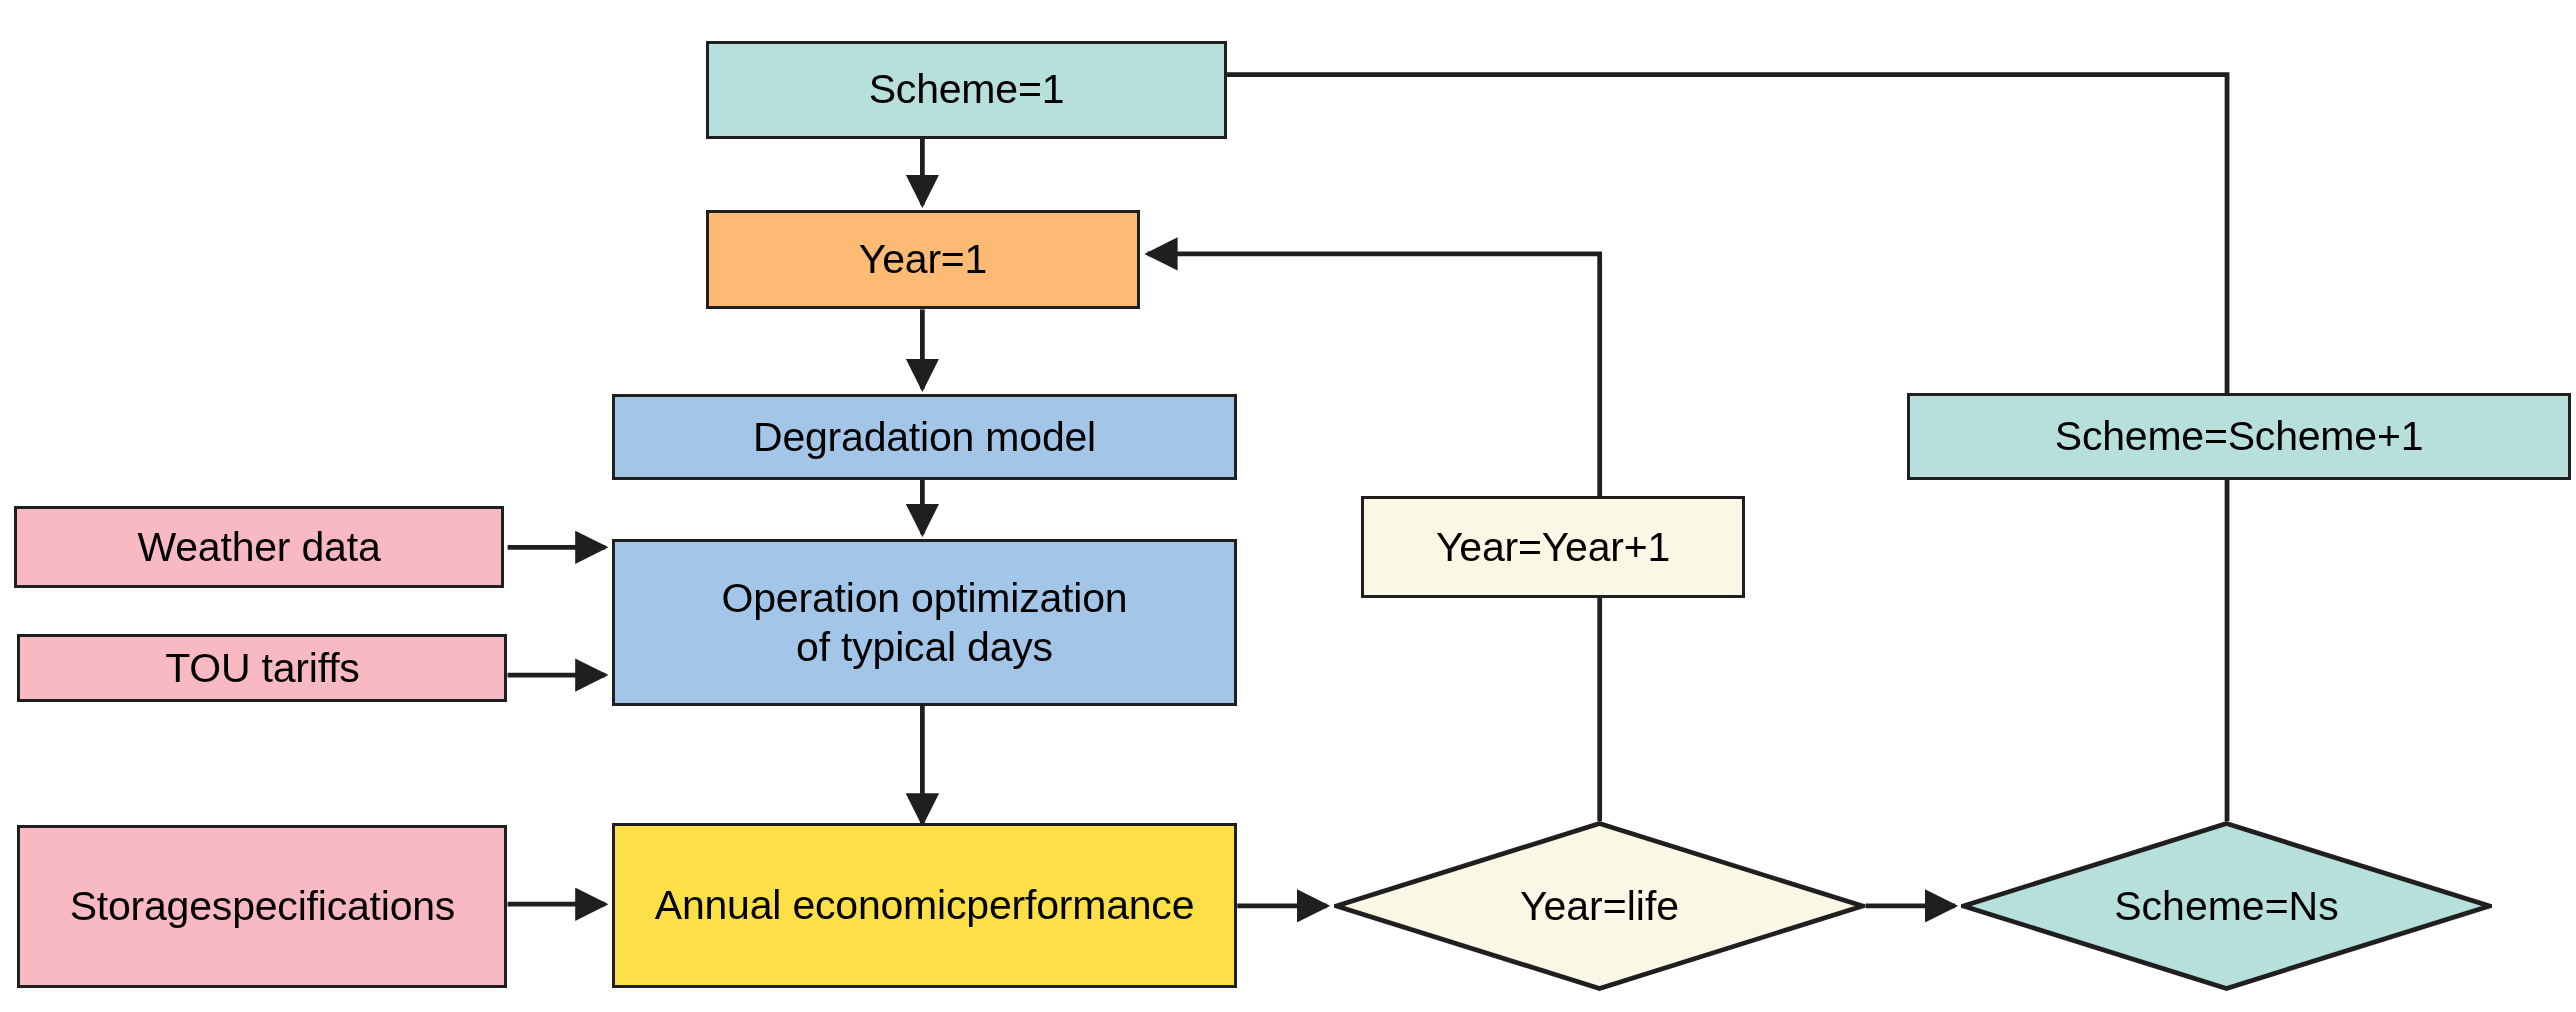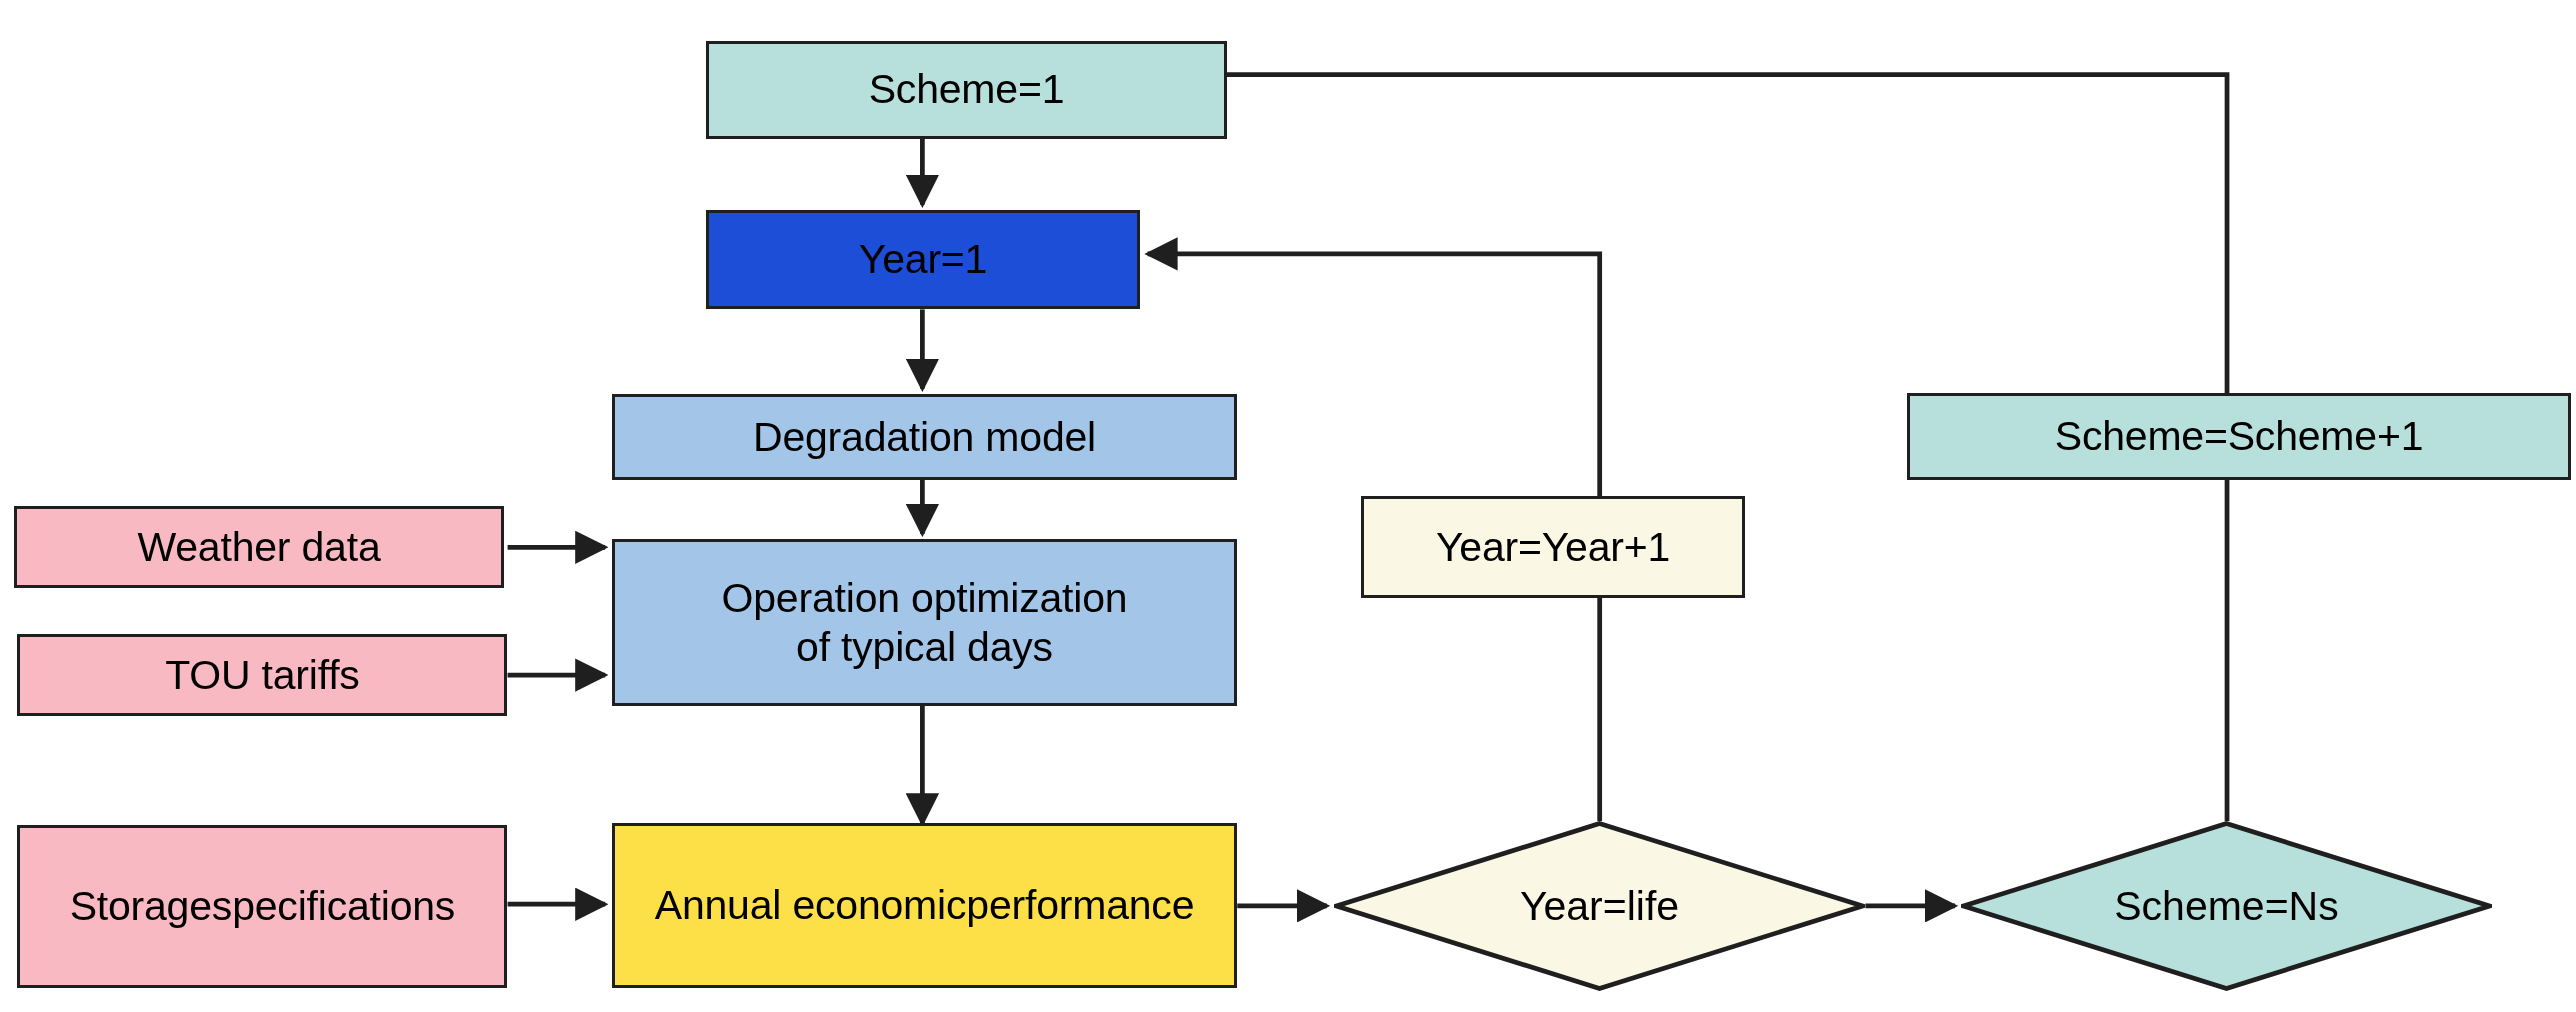--- a/index.html
+++ b/index.html
@@ -98,33 +98,33 @@
       <path d="M 2017 1035 L 2017 320 L 1447 320" marker-end="url(#arrow)"></path>
 
       <path d="M 2808 1035 L 2808 94 L 1447 94" marker-end="url(#arrow)"></path>
     </g>
   </svg>
 
   <div class="node box" style="left:706px; top:24.6px; width:521px; height:98px; background:#b7dfdb;margin-top:16px;">
     <span>Scheme=1</span>
   </div>
 
-  <div class="node box" style="left:706px; top:210px; width:434px; height:99px; background:#1d4ed8;align-items:center;">
+  <div class="node box" style="left:706px; top:210px; width:434px; height:99px; background:#fdba74;align-items:center;">
     <span>Year=1</span>
   </div>
 
   <div class="node box" style="left:612px; top:394px; width:625px; height:86px; background:#a3c6e8;">
     <span>Degradation model</span>
   </div>
 
   <div class="node box" style="left:14px; top:506px; width:490px; height:82px; background:#f9b9c2;">
     <span>Weather data</span>
   </div>
 
-  <div class="node box" style="left:17.4px; top:634px; width:490px; height:82px; background:#f9b9c2;">
+  <div class="node box" style="left:17.4px; top:634px; width:490px; height:68px; background:#f9b9c2;">
     <span>TOU tariffs</span>
   </div>
 
   <div class="node box" style="left:612px; top:539px; width:625px; height:167px; background:#a3c6e8; flex-direction:column;">
     <span>Operation optimization</span>
     <span>of typical days</span>
   </div>
 
   <div class="node box" style="left:17.4px; top:825px; width:490px; height:163px; background:#f9b9c2; flex-direction:row;">
     <span>Storage</span>

